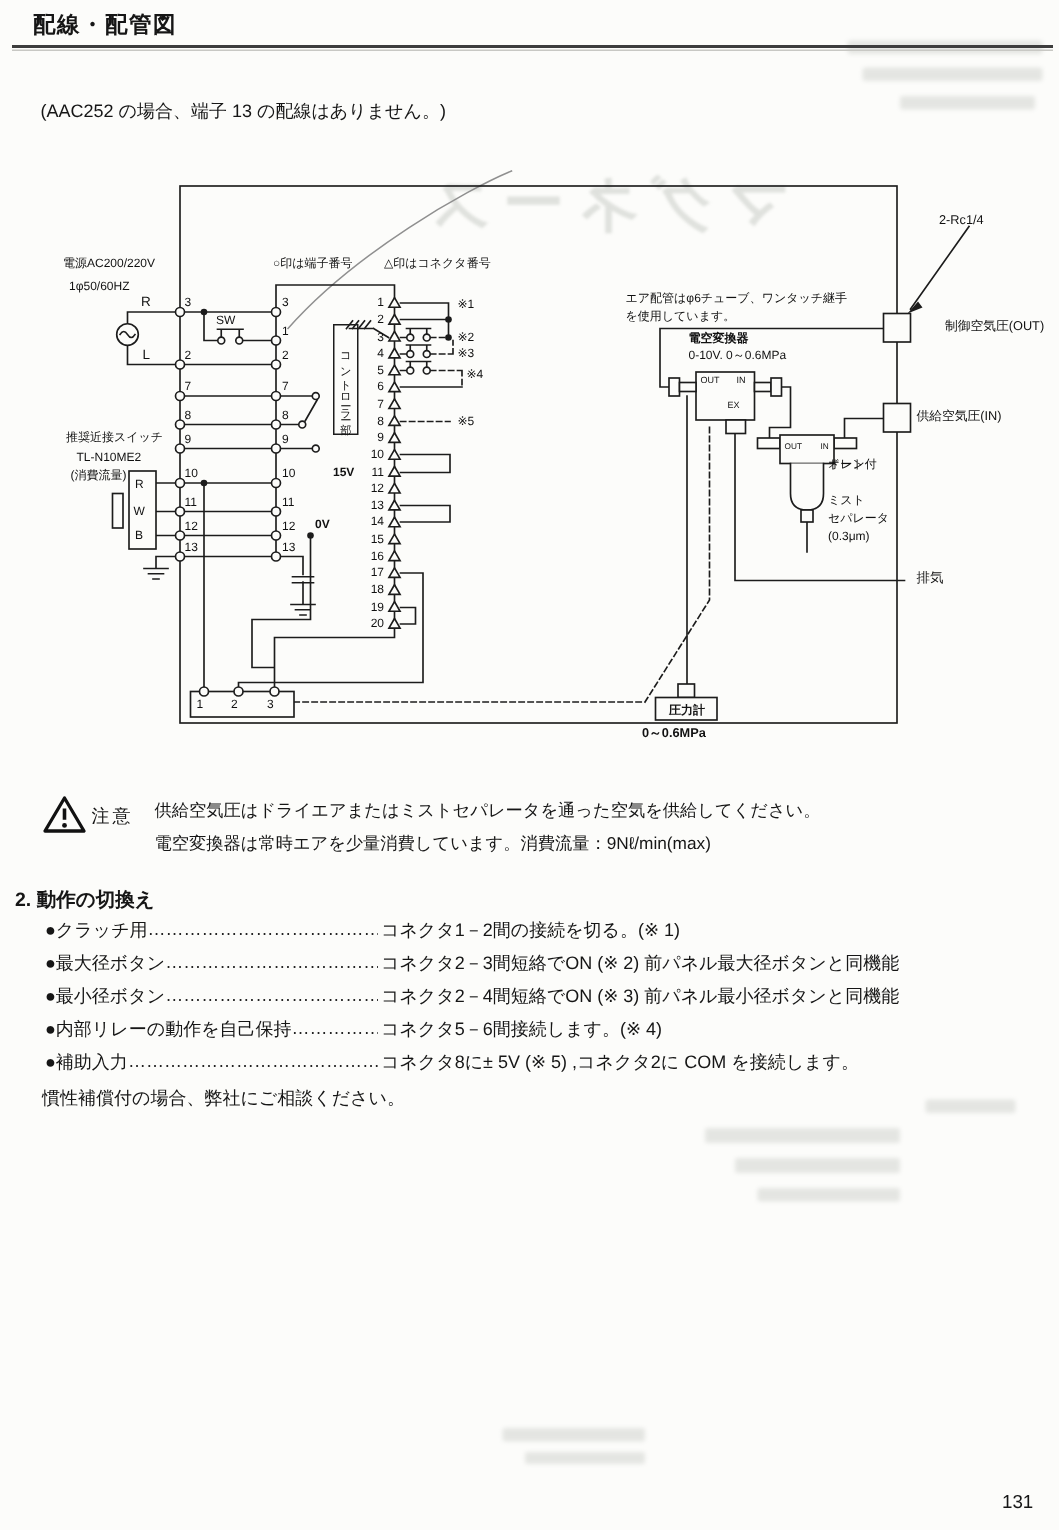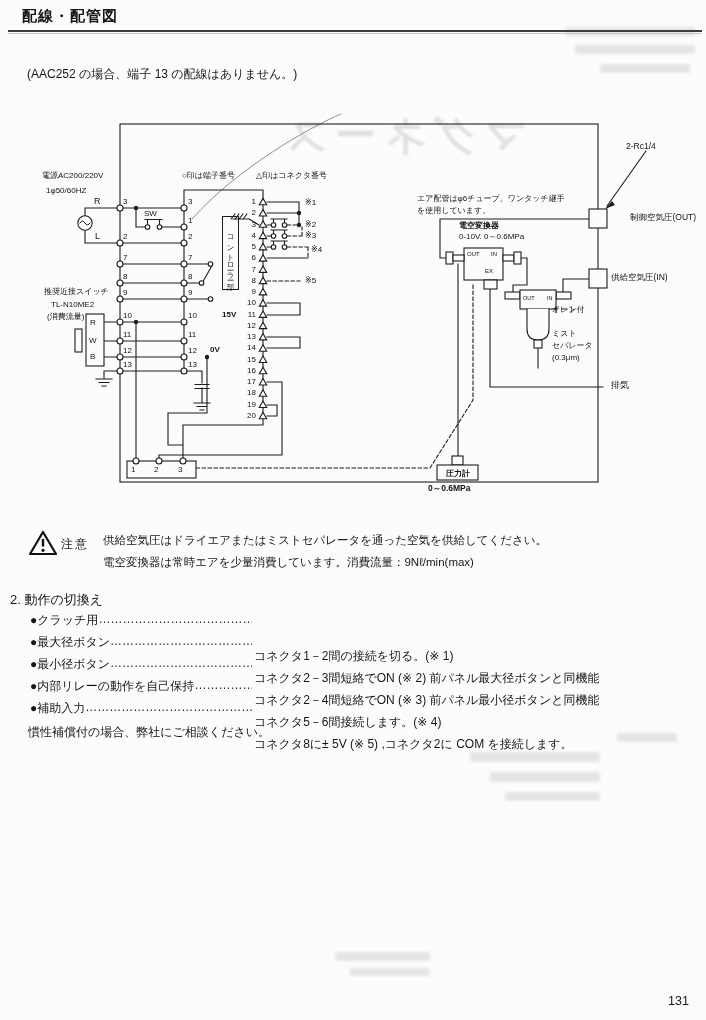--- a/index.html
+++ b/index.html
@@ -21,27 +21,27 @@
         writing-mode:vertical-rl;font-size:7.5px;line-height:15px;text-align:center;letter-spacing:.5px;}
   .tnum{position:absolute;font-size:8px;line-height:8px;color:#111;}
   .tnum.r{text-align:right;}
   .gbox-label{position:absolute;left:438px;top:468px;width:40px;text-align:center;font-size:8px;font-weight:bold;}
   
   .caut-tri{position:absolute;left:28px;top:530px;}
   .caut-word{position:absolute;left:61px;top:536px;font-size:12px;letter-spacing:2px;}
   .caut-l1{position:absolute;left:103px;top:533px;font-size:11.5px;}
   .caut-l2{position:absolute;left:103px;top:555px;font-size:11.5px;}
   
-  .s2-head{position:absolute;left:10px;top:591px;font-size:13px;font-weight:normal;}
+  .s2-head{position:absolute;left:10px;top:591px;font-size:13px;font-weight:bold;}
   .s2-list{position:absolute;left:30px;top:612px;width:668px;font-size:12px;}
   .s2-row{display:flex;height:22px;align-items:flex-start;}
   .lead-box{display:flex;width:222px;flex:0 0 222px;overflow:hidden;}
   .it-label{white-space:nowrap;flex:0 0 auto;}
   .it-leader{flex:1 1 auto;overflow:hidden;white-space:nowrap;color:#222;}
-  .it-desc{white-space:nowrap;margin-left:2px;margin-top:36px;}
+  .it-desc{white-space:nowrap;margin-left:2px;}
   .s2-footer{position:absolute;left:28px;top:724px;font-size:12px;}
   .pageno{position:absolute;left:668px;top:994px;font-size:12.5px;}
 </style>
 </head>
 <body>
 
 <div class="page">
 
   <div class="bt-big">マグネース</div>
   <div class="bt-bar" style="left:565px;top:27px;width:130px;height:9px"></div>

